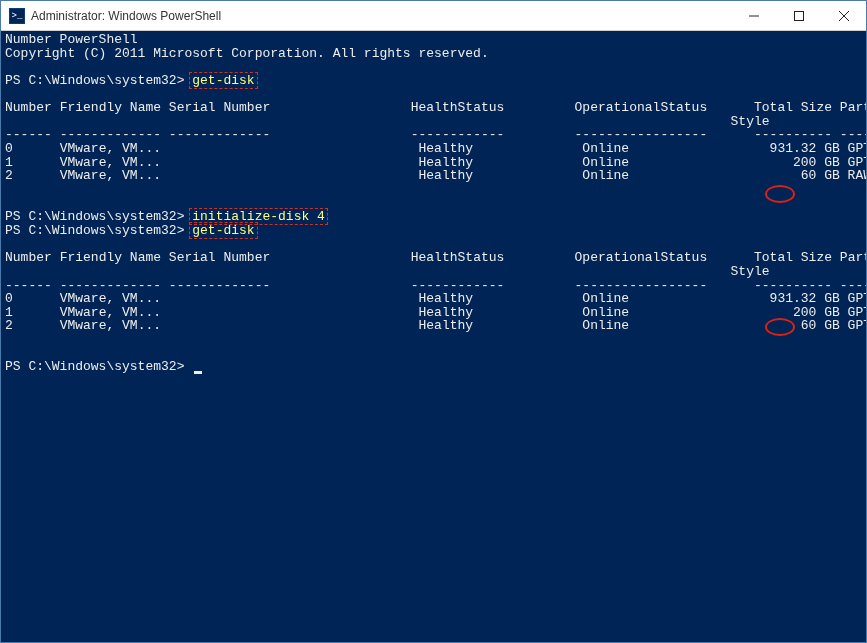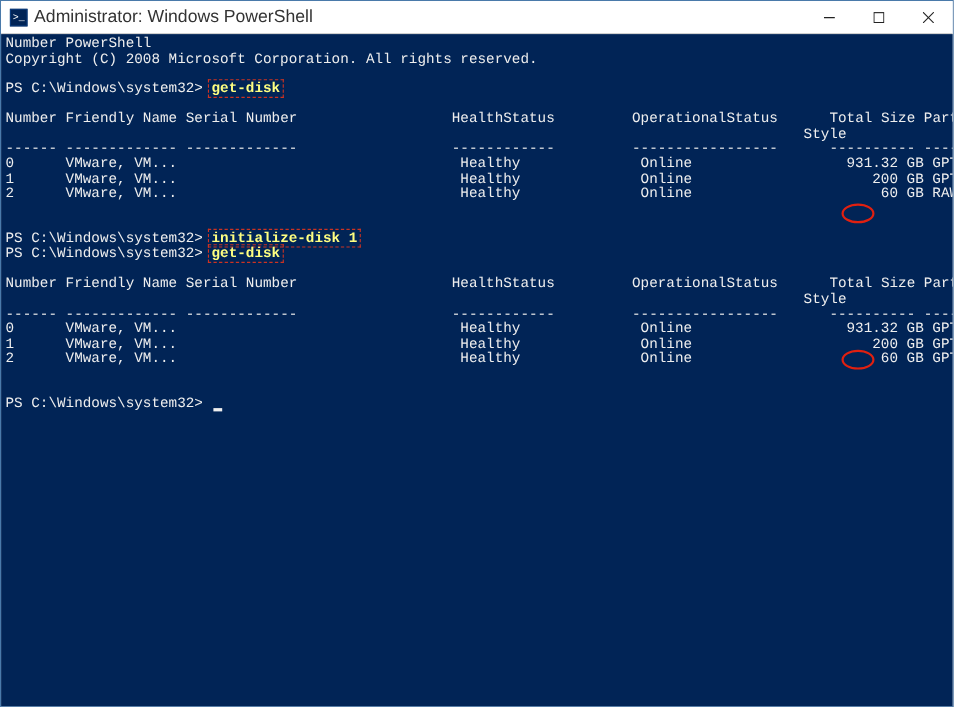--- a/index.html
+++ b/index.html
@@ -32,21 +32,21 @@
     border: 1px solid #0a3a7a;
     display: inline-flex;
     align-items: center;
     justify-content: center;
     font-size: 9px;
     color: #fff;
   }
   .titlebar-title {
     flex: 1;
     font-family: 'Segoe UI', Tahoma, sans-serif;
-    font-size: 16px;
+    font-size: 12px;
     color: #333;
   }
   .winbtn {
     width: 45px;
     height: 29px;
     display: inline-flex;
     align-items: center;
     justify-content: center;
     font-family: 'Segoe UI', sans-serif;
     font-size: 11px;
@@ -63,21 +63,20 @@
     padding: 2px 4px;
     white-space: pre;
     overflow: hidden;
     position: relative;
   }
   .cmd { color: #ffff80; }
   .dashed-box {
     border: 1px dashed #cc3322;
     padding: 0 2px;
     margin: -1px -3px;
-    font-weight: bold;
   }
   .circle {
     position: absolute;
     width: 30px;
     height: 18px;
     border: 2px solid #e02010;
     border-radius: 50%;
     pointer-events: none;
   }
   .cursor {
@@ -108,33 +107,33 @@
     </span>
     <span class="winbtn">
       <svg width="10" height="10">
           <line x1="0" y1="0" x2="10" y2="10" stroke="#222" stroke-width="1"></line>
           <line x1="10" y1="0" x2="0" y2="10" stroke="#222" stroke-width="1"></line>
         </svg>
     </span>
   </div>
 
   <div class="terminal"><span>Number PowerShell</span>
-<span>Copyright (C) 2008 Microsoft Corporation. All rights reserved.</span>
+<span>Copyright (C) 2011 Microsoft Corporation. All rights reserved.</span>
 
 <span>PS C:\Windows\system32&gt;</span> <span class="cmd dashed-box">get-disk</span>
 
 <span>Number</span> <span>Friendly Name</span> <span>Serial Number</span>                  <span>HealthStatus</span>         <span>OperationalStatus</span>      <span>Total Size</span> <span>Partition</span>
                                                                                              <span>Style</span>
 <span>------</span> <span>-------------</span> <span>-------------</span>                  <span>------------</span>         <span>-----------------</span>      <span>----------</span> <span>----------</span>
 <span>0</span>      <span>VMware, VM...</span>                                 <span>Healthy</span>              <span>Online</span>                  <span>931.32 GB</span> <span>GPT</span>
 <span>1</span>      <span>VMware, VM...</span>                                 <span>Healthy</span>              <span>Online</span>                     <span>200 GB</span> <span>GPT</span>
 <span>2</span>      <span>VMware, VM...</span>                                 <span>Healthy</span>              <span>Online</span>                      <span>60 GB</span> <span>RAW</span>
 
 
-<span>PS C:\Windows\system32&gt;</span> <span class="cmd dashed-box">initialize-disk 1</span>
+<span>PS C:\Windows\system32&gt;</span> <span class="cmd dashed-box">initialize-disk 4</span>
 <span>PS C:\Windows\system32&gt;</span> <span class="cmd dashed-box">get-disk</span>
 
 <span>Number</span> <span>Friendly Name</span> <span>Serial Number</span>                  <span>HealthStatus</span>         <span>OperationalStatus</span>      <span>Total Size</span> <span>Partition</span>
                                                                                              <span>Style</span>
 <span>------</span> <span>-------------</span> <span>-------------</span>                  <span>------------</span>         <span>-----------------</span>      <span>----------</span> <span>----------</span>
 <span>0</span>      <span>VMware, VM...</span>                                 <span>Healthy</span>              <span>Online</span>                  <span>931.32 GB</span> <span>GPT</span>
 <span>1</span>      <span>VMware, VM...</span>                                 <span>Healthy</span>              <span>Online</span>                     <span>200 GB</span> <span>GPT</span>
 <span>2</span>      <span>VMware, VM...</span>                                 <span>Healthy</span>              <span>Online</span>                      <span>60 GB</span> <span>GPT</span>
 
 

